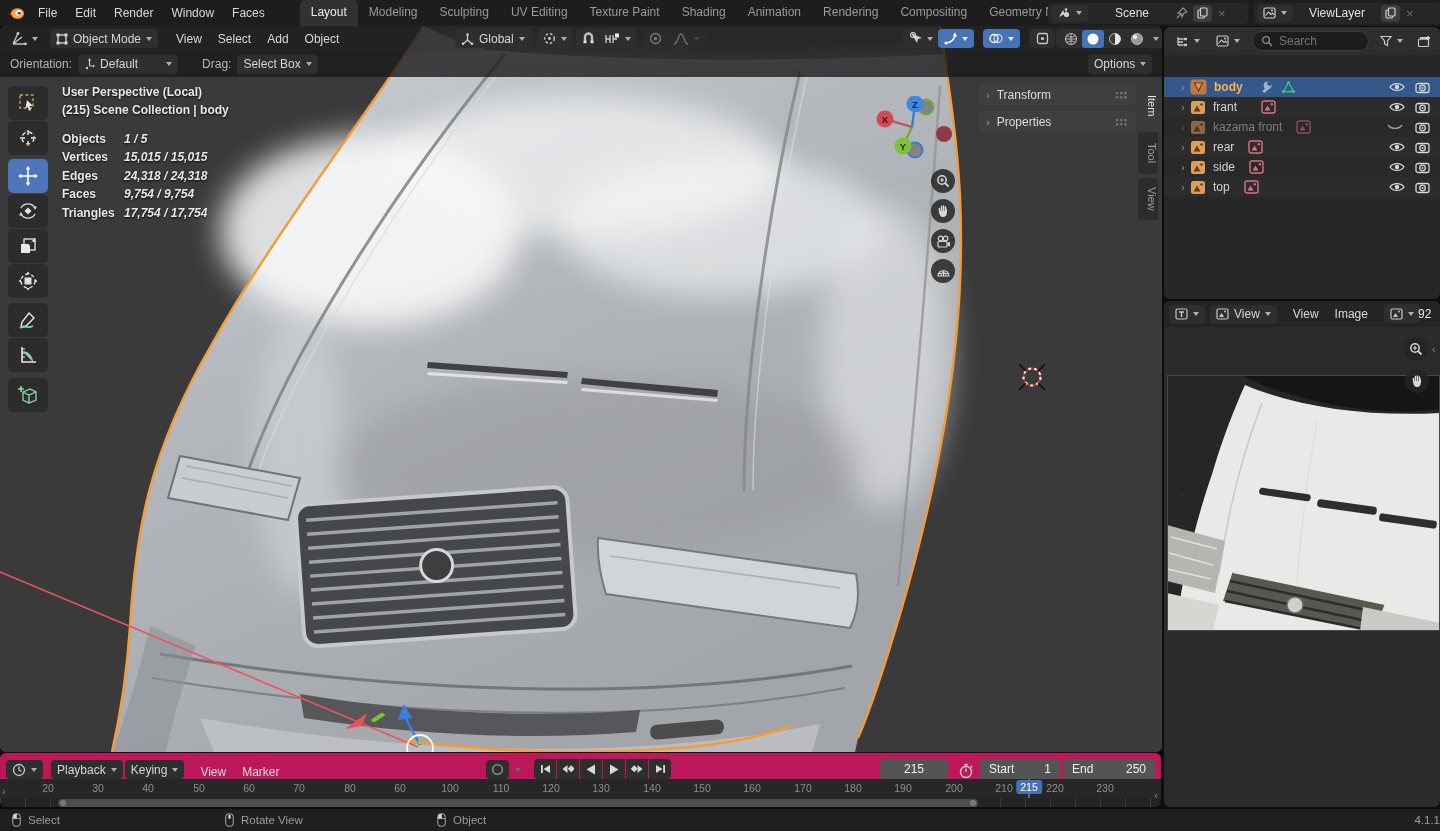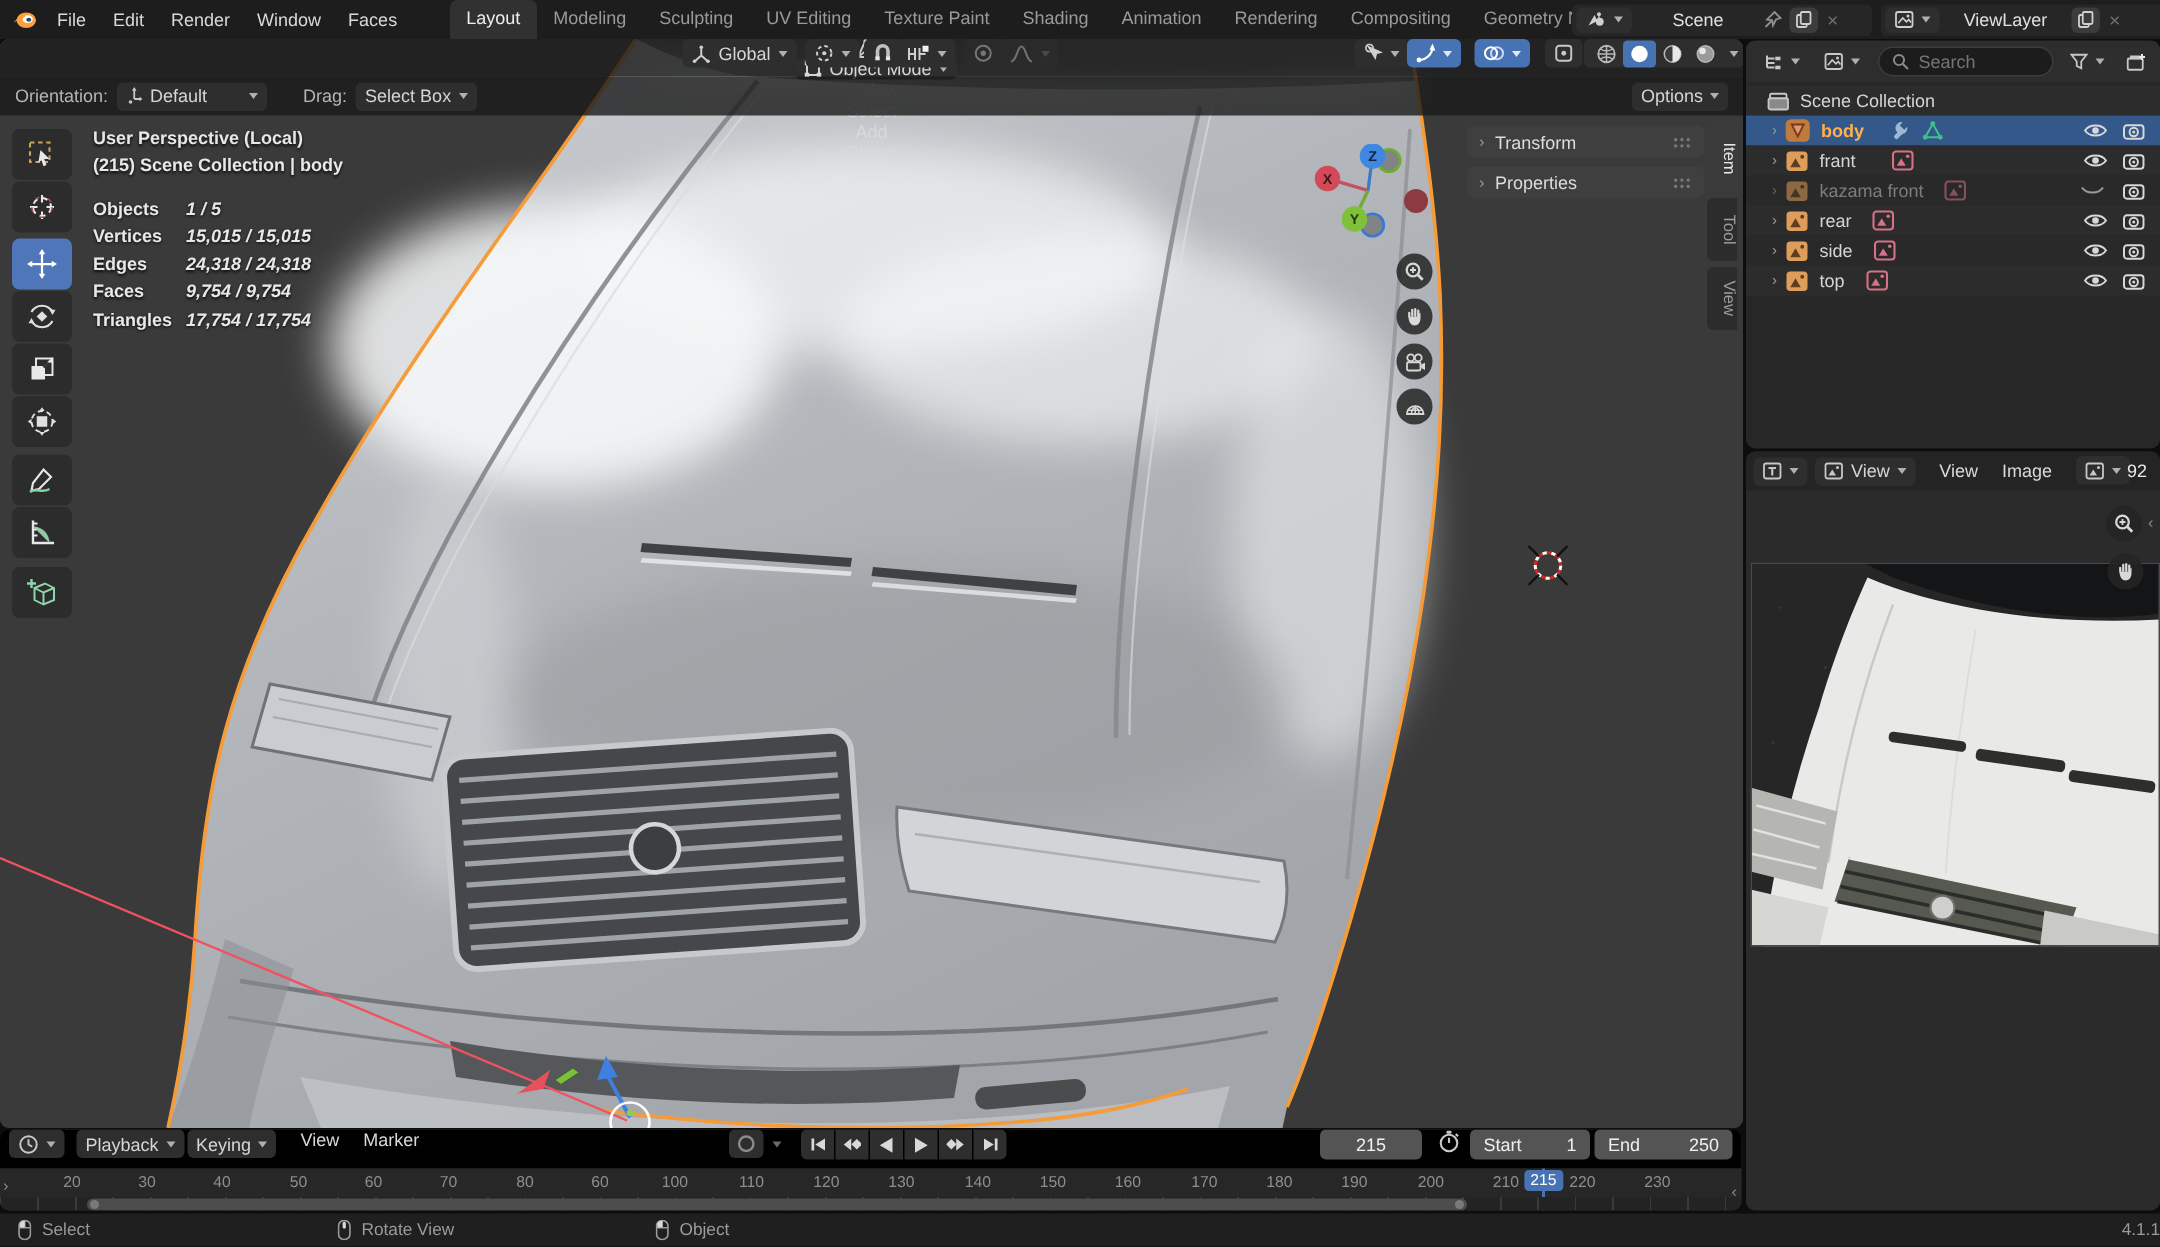--- a/index.html
+++ b/index.html
@@ -14,21 +14,21 @@
   .menu-item{padding:0 9px;color:#d9d9d9;font-size:12px;line-height:26px;cursor:default;}
   .wstabs{display:flex;align-items:flex-end;height:26px;margin-left:26px;}
   .wstab{padding:4px 11px 5px;font-size:12px;color:#9a9a9a;border-radius:5px 5px 0 0;line-height:17px;white-space:nowrap;}
   .wstab.active{background:#313131;color:#ededed;}
   .idblock{display:flex;align-items:center;height:21px;background:#262626;border-radius:4px;padding:0 4px 0 3px;margin-left:8px;text-align:center;}
   .idblock .name{padding:0 8px;color:#e0e0e0;min-width:88px;font-size:12px;}
   
   .region{position:absolute;border-radius:6px;overflow:hidden;}
   
   #viewport{left:0;top:26px;width:1162px;height:726px;background:#3a3a3a;}
-  #vp-header{position:absolute;left:0;top:0;width:100%;height:25px;background:rgba(30,30,30,.84);display:flex;align-items:center;z-index:10;flex-direction:column;}
+  #vp-header{position:absolute;left:0;top:0;width:100%;height:25px;background:rgba(30,30,30,.84);display:flex;align-items:center;z-index:10;}
   #vp-tools{position:absolute;left:0;top:25px;width:100%;height:26px;background:rgba(26,26,26,.80);display:flex;align-items:center;z-index:10;}
   .hbtn{display:inline-flex;align-items:center;height:19px;padding:0 6px;background:#2e2e2e;border-radius:4px;color:#d6d6d6;white-space:nowrap;}
   .hbtn.blue{background:#4772b3;}
   .vmenu{padding:0 8px;color:#d9d9d9;}
   .toollabel{color:#b5b5b5;padding:0 6px;}
   
   .tbtn{position:absolute;left:8px;width:40px;height:34px;background:#2c2c2c;border-radius:5px;display:flex;align-items:center;justify-content:center;z-index:11;}
   .tbtn.active{background:#4f76b8;}
   
   #stats{position:absolute;left:62px;top:59px;z-index:9;color:#e8e8e8;text-shadow:0 1px 2px rgba(0,0,0,.85);font-size:12px;font-weight:600;}
@@ -53,21 +53,21 @@
   .ol-row .spacer{flex:1;}
   .ol-row.sel{background:#35588a;}
   .ol-row.dim{color:#7d7d7d;}
   .stripeA{background:#2c2c2c;} .stripeB{background:#292929;}
   .searchbox{display:flex;align-items:center;height:20px;background:#1c1c1c;border:1px solid #3d3d3d;border-radius:10px;padding:0 8px;width:136px;color:#757575;}
   
   #imged{left:1164px;top:301px;width:276px;height:506px;background:#2b2b2b;}
   #ie-header{height:26px;background:#242424;display:flex;align-items:center;padding:0 5px;}
   
   #timeline{left:0;top:753px;width:1161px;height:54px;background:#2b2b2b;}
-  #tl-header{height:26px;display:flex;align-items:flex-start;background:#000000;padding:0 6px;}
+  #tl-header{height:26px;display:flex;align-items:flex-end;background:#be185d;padding:0 6px;}
   #tl-ruler{position:absolute;left:0;top:26px;width:100%;height:19px;background:#272727;}
   .tick{position:absolute;top:3px;transform:translateX(-50%);font-size:10.5px;color:#8e8e8e;}
   #tl-scroll{position:absolute;left:0;top:45px;width:100%;height:9px;background:#232323;background-image:repeating-linear-gradient(90deg,#3a3a3a 0 1px,transparent 1px 25px);}
   #tl-handle{position:absolute;left:58px;top:45.5px;width:920px;height:8px;background:#4d4d4d;border-radius:4px;}
   #tl-handle::before,#tl-handle::after{content:"";position:absolute;top:1px;width:6px;height:6px;border-radius:50%;background:#7a7a7a;}
   #tl-handle::before{left:2px;} #tl-handle::after{right:2px;}
   .field{display:inline-flex;align-items:center;justify-content:center;height:20px;background:#545454;border-radius:4px;color:#f0f0f0;}
   .pbtn{width:22px;height:20px;background:#2e2e2e;display:flex;align-items:center;justify-content:center;margin-left:1px;}
   
   #status{left:0;top:809px;width:1440px;height:22px;background:#1f1f1f;color:#9b9b9b;font-size:11.5px;z-index:30;}
@@ -583,29 +583,20 @@
       </span>
       <span class="hbtn" style="margin-left:4px;padding:0 4px">
         <svg width="14" height="13" viewBox="0 0 14 13">
             <rect x="1.5" y="4" width="10" height="7.5" rx="1" fill="none" stroke="#c8c8c8" stroke-width="1.2"></rect>
             <rect x="3" y="2" width="7" height="2.5" fill="#c8c8c8"></rect>
             <path d="M11,1 L11,5 M9,3 L13,3" stroke="#e8e8e8" stroke-width="1.3"></path>
           </svg>
       </span>
     </div>
 
-    <div class="ol-row stripeA" style="top:30px">
-      <span style="margin-left:14px">
-        <svg width="15" height="13" viewBox="0 0 15 13">
-            <rect x="2" y="1.5" width="11" height="4" rx="1" fill="none" stroke="#c9c9c9" stroke-width="1.2"></rect>
-            <rect x="1" y="4.5" width="13" height="7.5" rx="1.2" fill="#8a8a8a" stroke="#c9c9c9" stroke-width="1.2"></rect>
-          </svg>
-      </span>
-      <span class="oname">Scene Collection</span>
-    </div>
 
     <div class="ol-row sel" style="top:50px">
       <span class="exp">›</span>
       <span>
         <svg width="17" height="16" viewBox="0 0 17 16">
             <rect x="0.5" y="0.5" width="16" height="15" rx="3.5" fill="#c07a3e"></rect>
             <path d="M4.5,4 L12.5,4 L8.5,12 Z" fill="#e8956a" stroke="#6e3c1a" stroke-width="1.2"></path>
           </svg>
       </span>
       <span class="oname" style="color:#ffb14d;font-weight:600">body</span>

